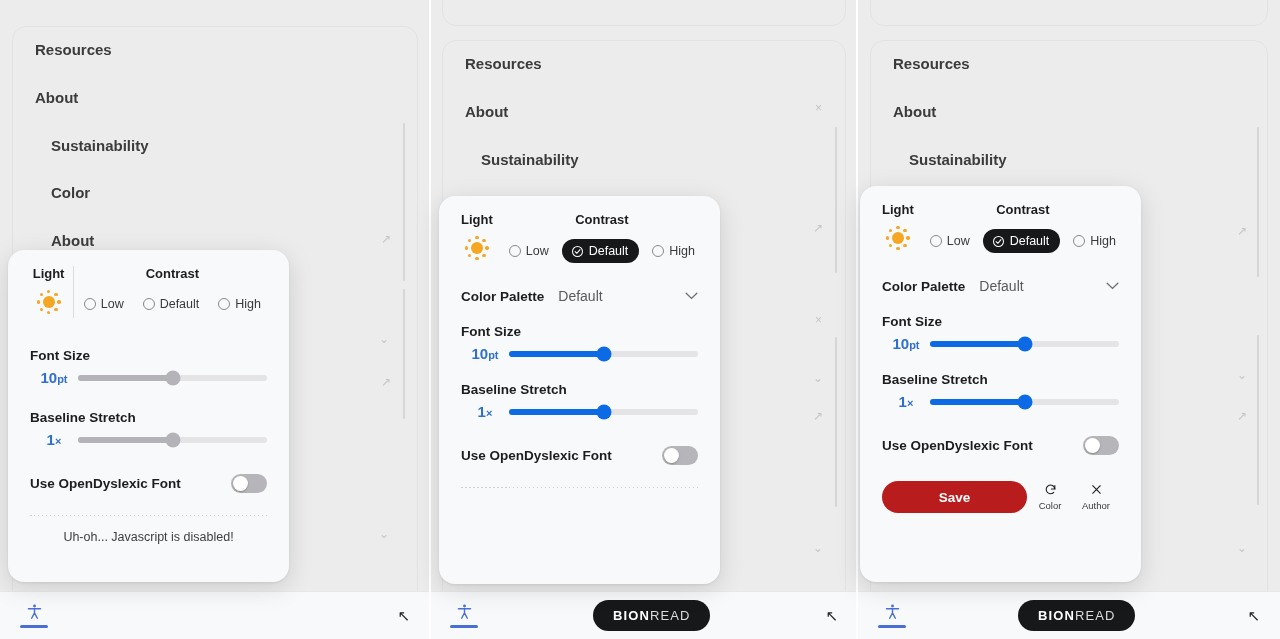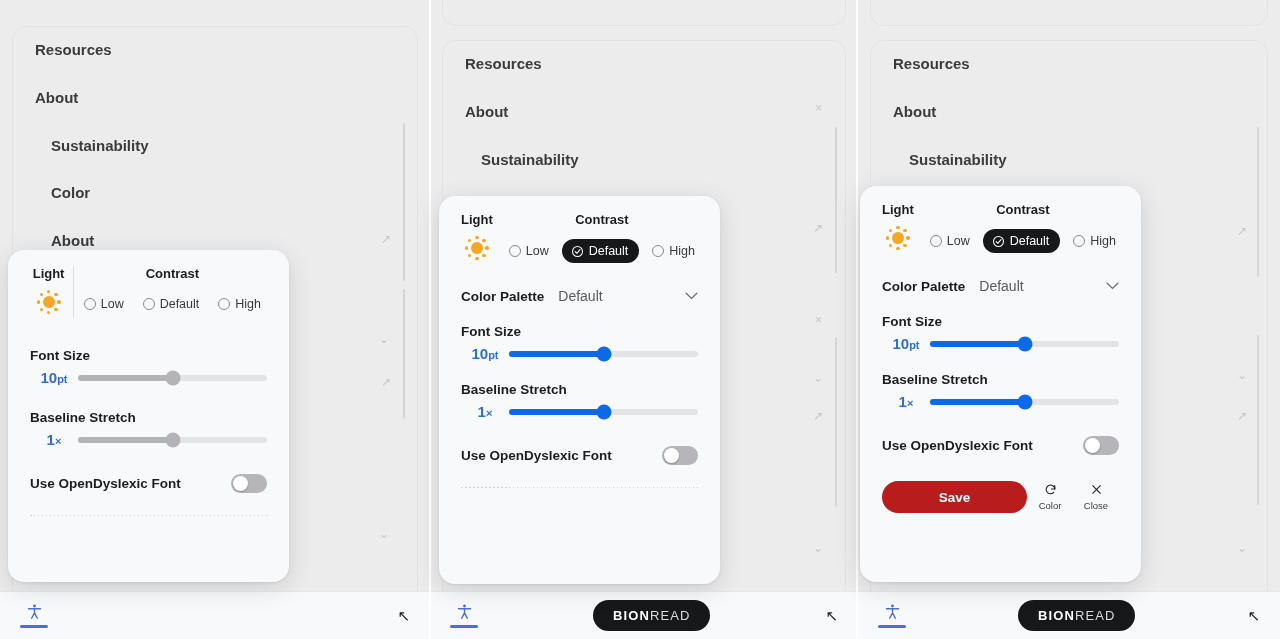--- a/index.html
+++ b/index.html
@@ -294,20 +294,21 @@
     </div>
 
     <div class="toggle-row">
       <div class="tlabel">Use OpenDyslexic Font</div>
       <div class="switch">
           <div class="knob"></div>
         </div>
     </div>
 
     <div class="dots"></div>
+    <div class="foot">Uh-oh... Javascript is disabled!</div>
   </div>
 
   <div class="popover pop2">
     <div class="theme-row">
       <div class="theme-left">
         <div class="lbl">Light</div>
         <div class="sun">
           <div class="core"></div>
           <div class="ray" style="left:10.3px; top:0px;"></div>
           <div class="ray" style="left:10.3px; top:20.6px;"></div>
@@ -472,18 +473,18 @@
           </svg>
         </span>
         <span class="al">Color</span>
       </div>
       <div class="act">
         <span class="ic">
           <svg width="13" height="13" viewBox="0 0 24 24">
             <path d="M5 5 L19 19 M19 5 L5 19" fill="none" stroke="#1d1d1f" stroke-width="2" stroke-linecap="round"></path>
           </svg>
         </span>
-        <span class="al">Close</span>
+        <span class="al">Author</span>
       </div>
     </div>
   </div>
 
 </div>
 
 </body></html>

